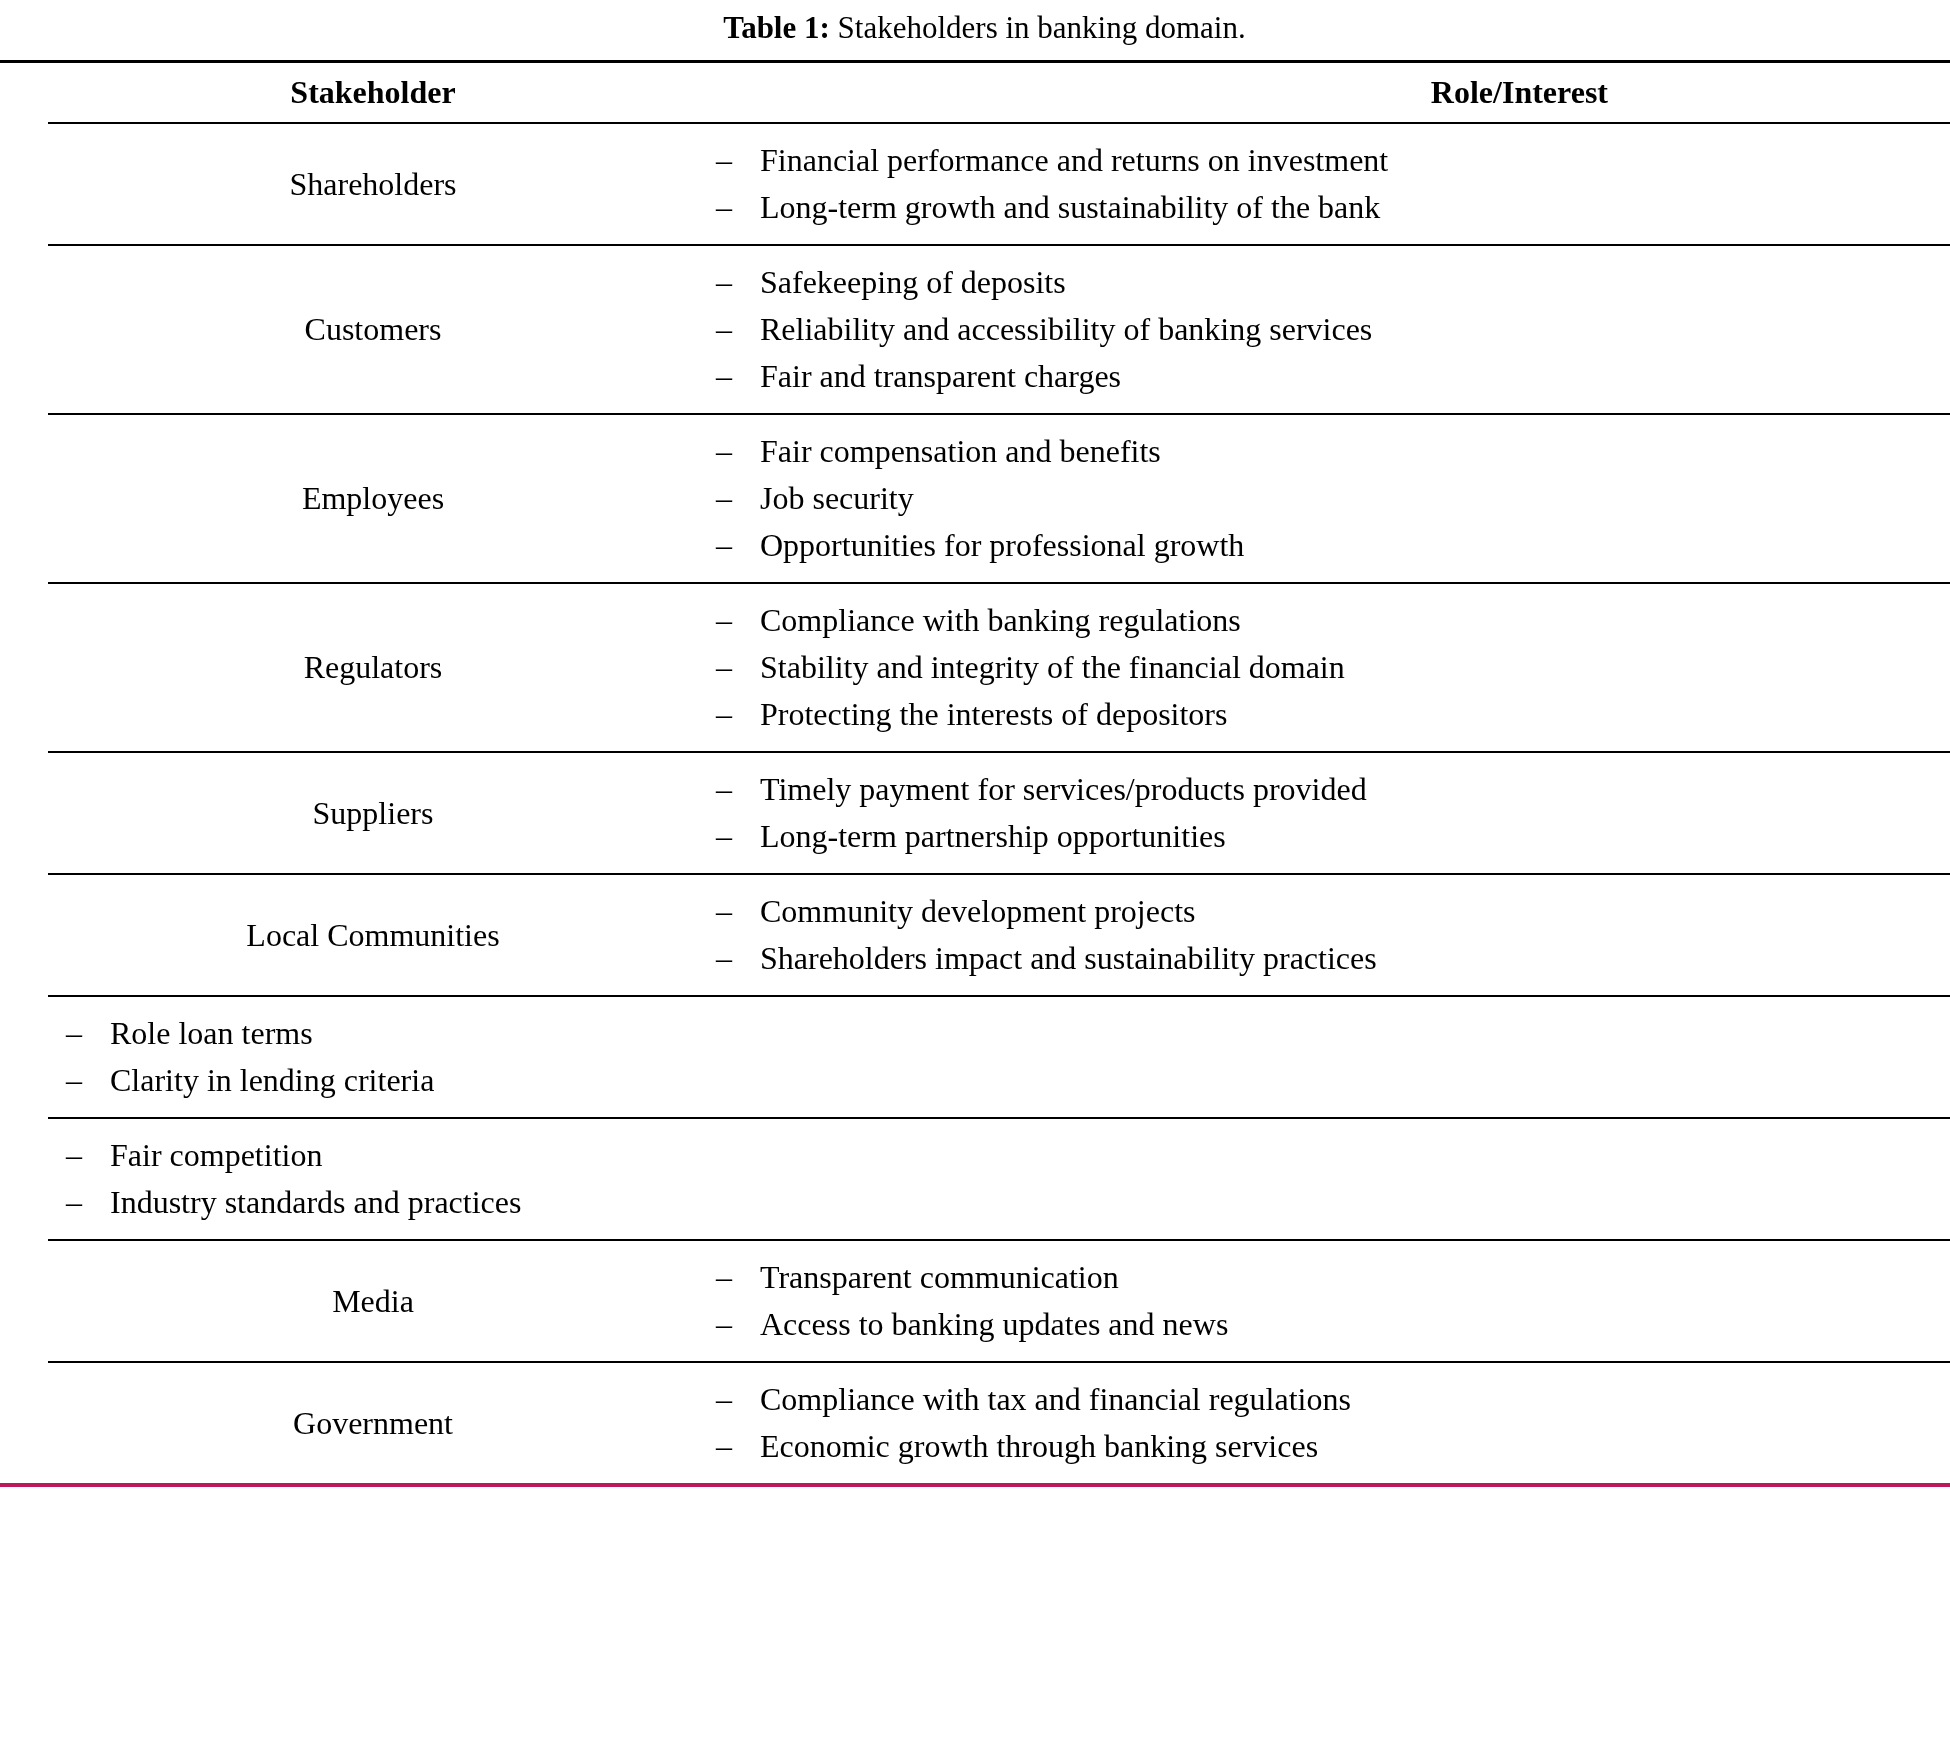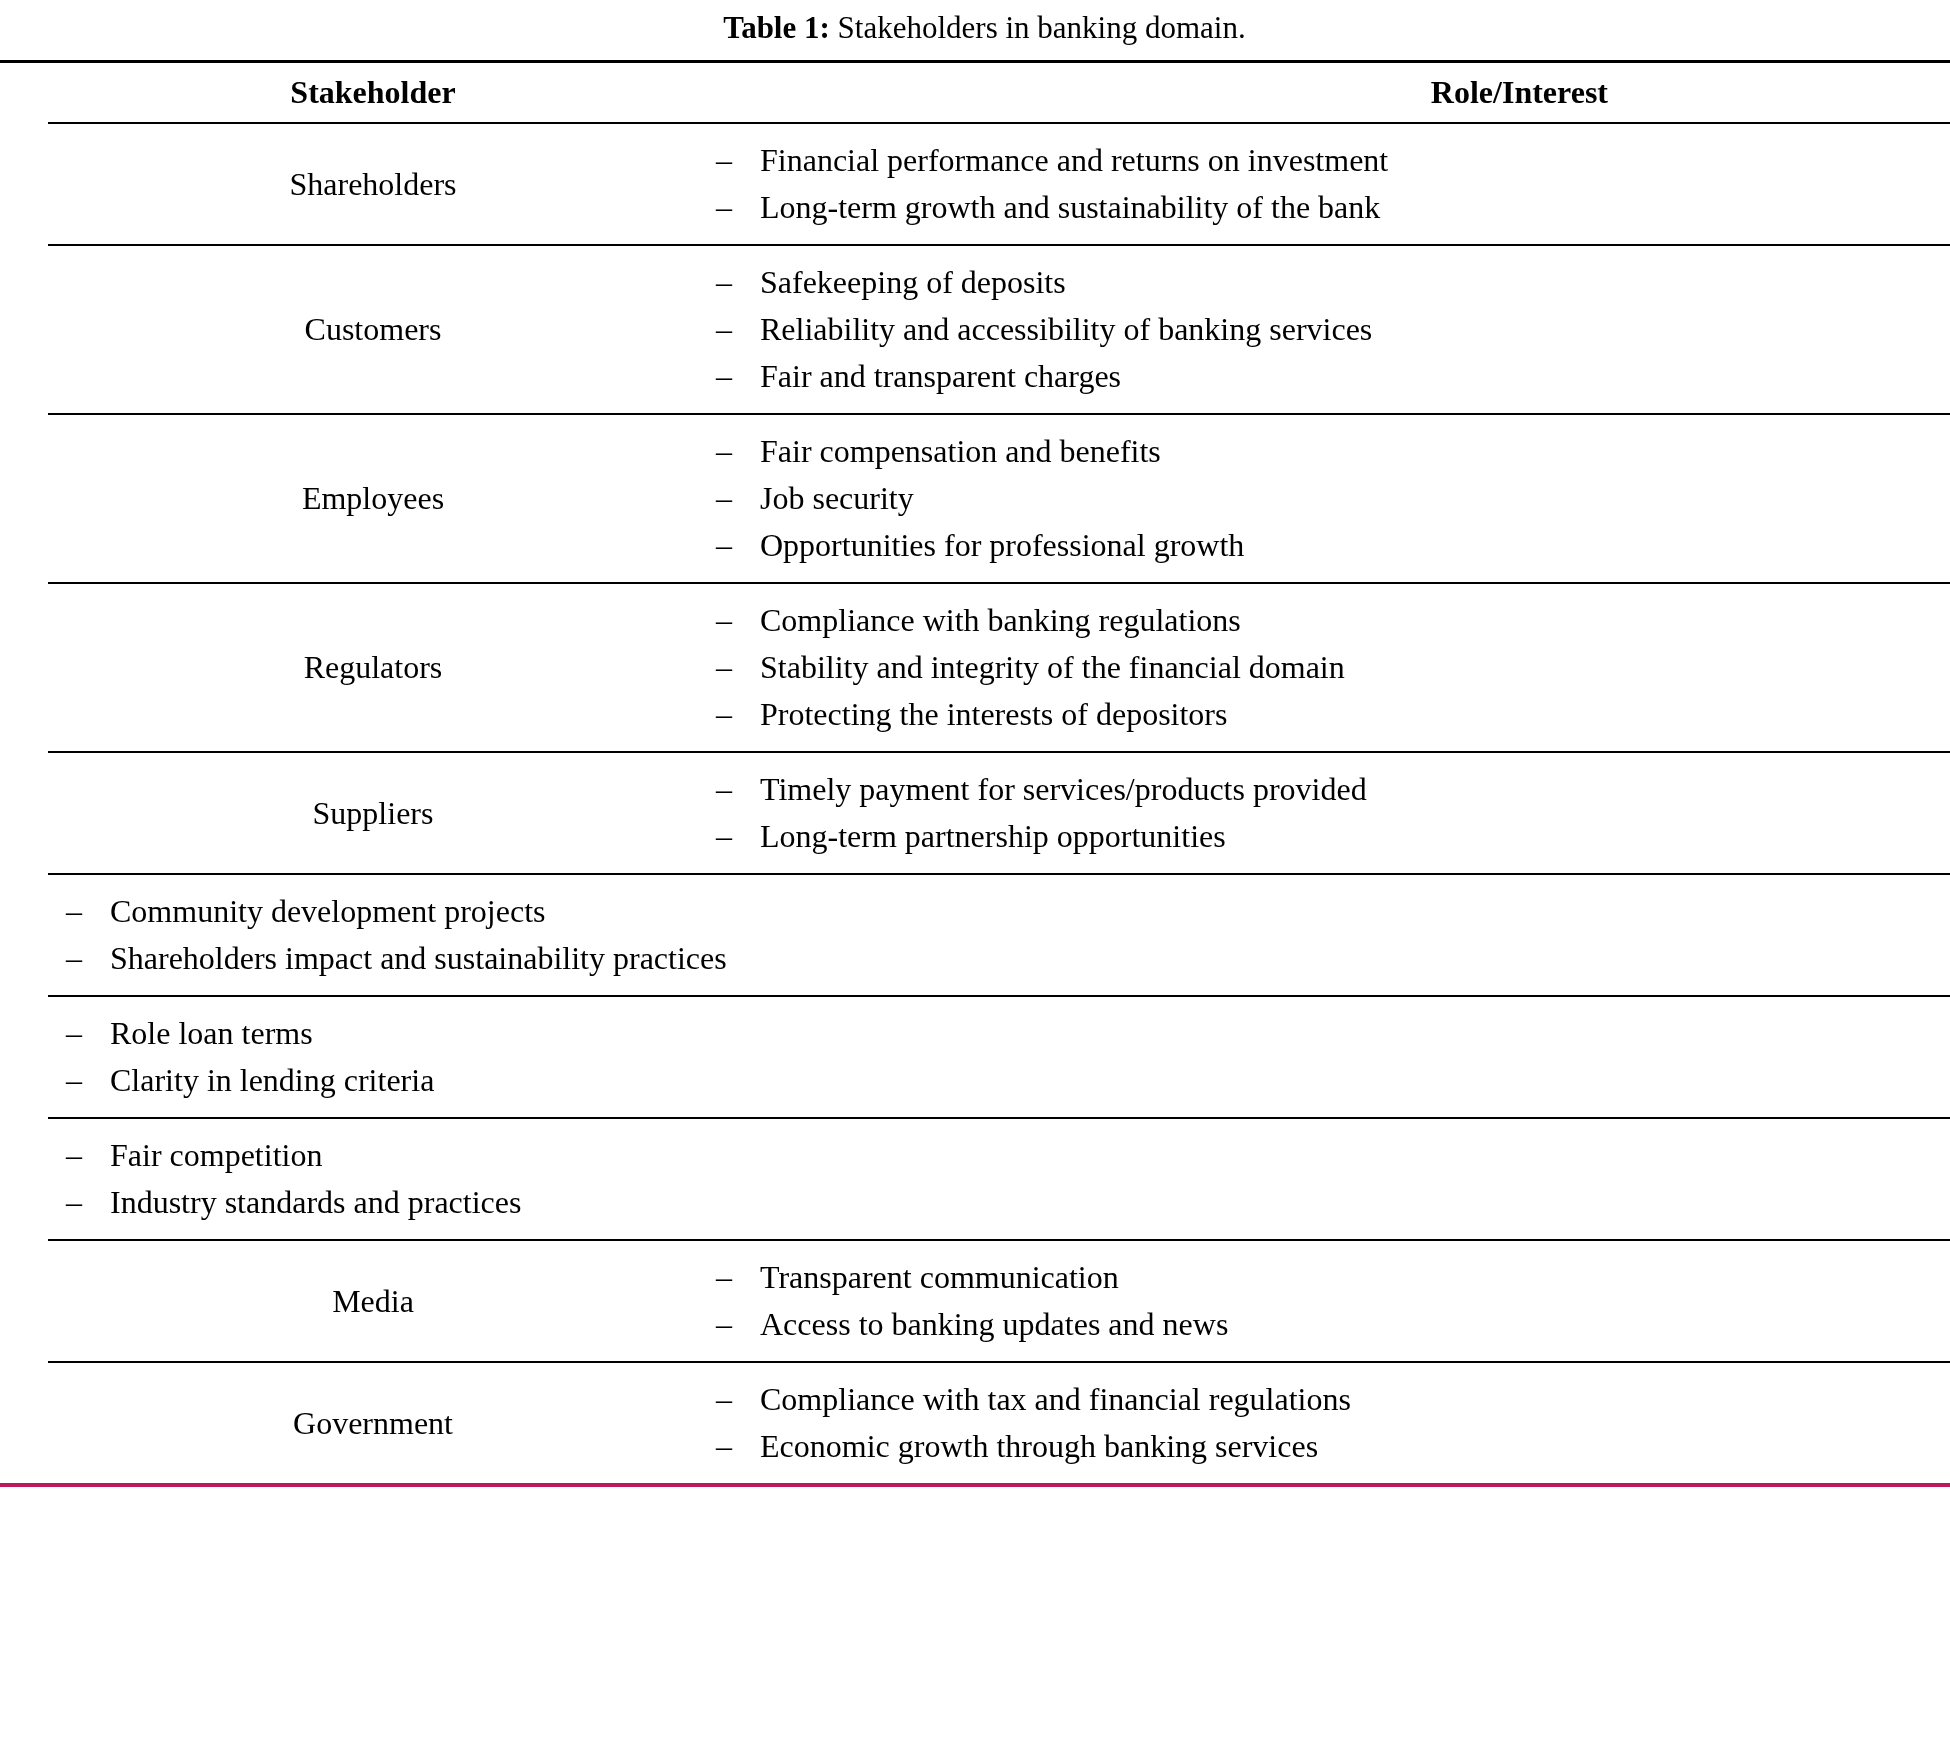--- a/index.html
+++ b/index.html
@@ -168,20 +168,21 @@
         <span class="item-text">Timely payment for services/products provided</span>
       </div>
       <div class="item">
         <span class="dash">–</span>
         <span class="item-text">Long-term partnership opportunities</span>
       </div>
     </div>
   </div>
 
   <div class="row">
+    <div class="cell-left">Local Communities</div>
     <div class="cell-right">
       <div class="item">
         <span class="dash">–</span>
         <span class="item-text">Community development projects</span>
       </div>
       <div class="item">
         <span class="dash">–</span>
         <span class="item-text">Shareholders impact and sustainability practices</span>
       </div>
     </div>

